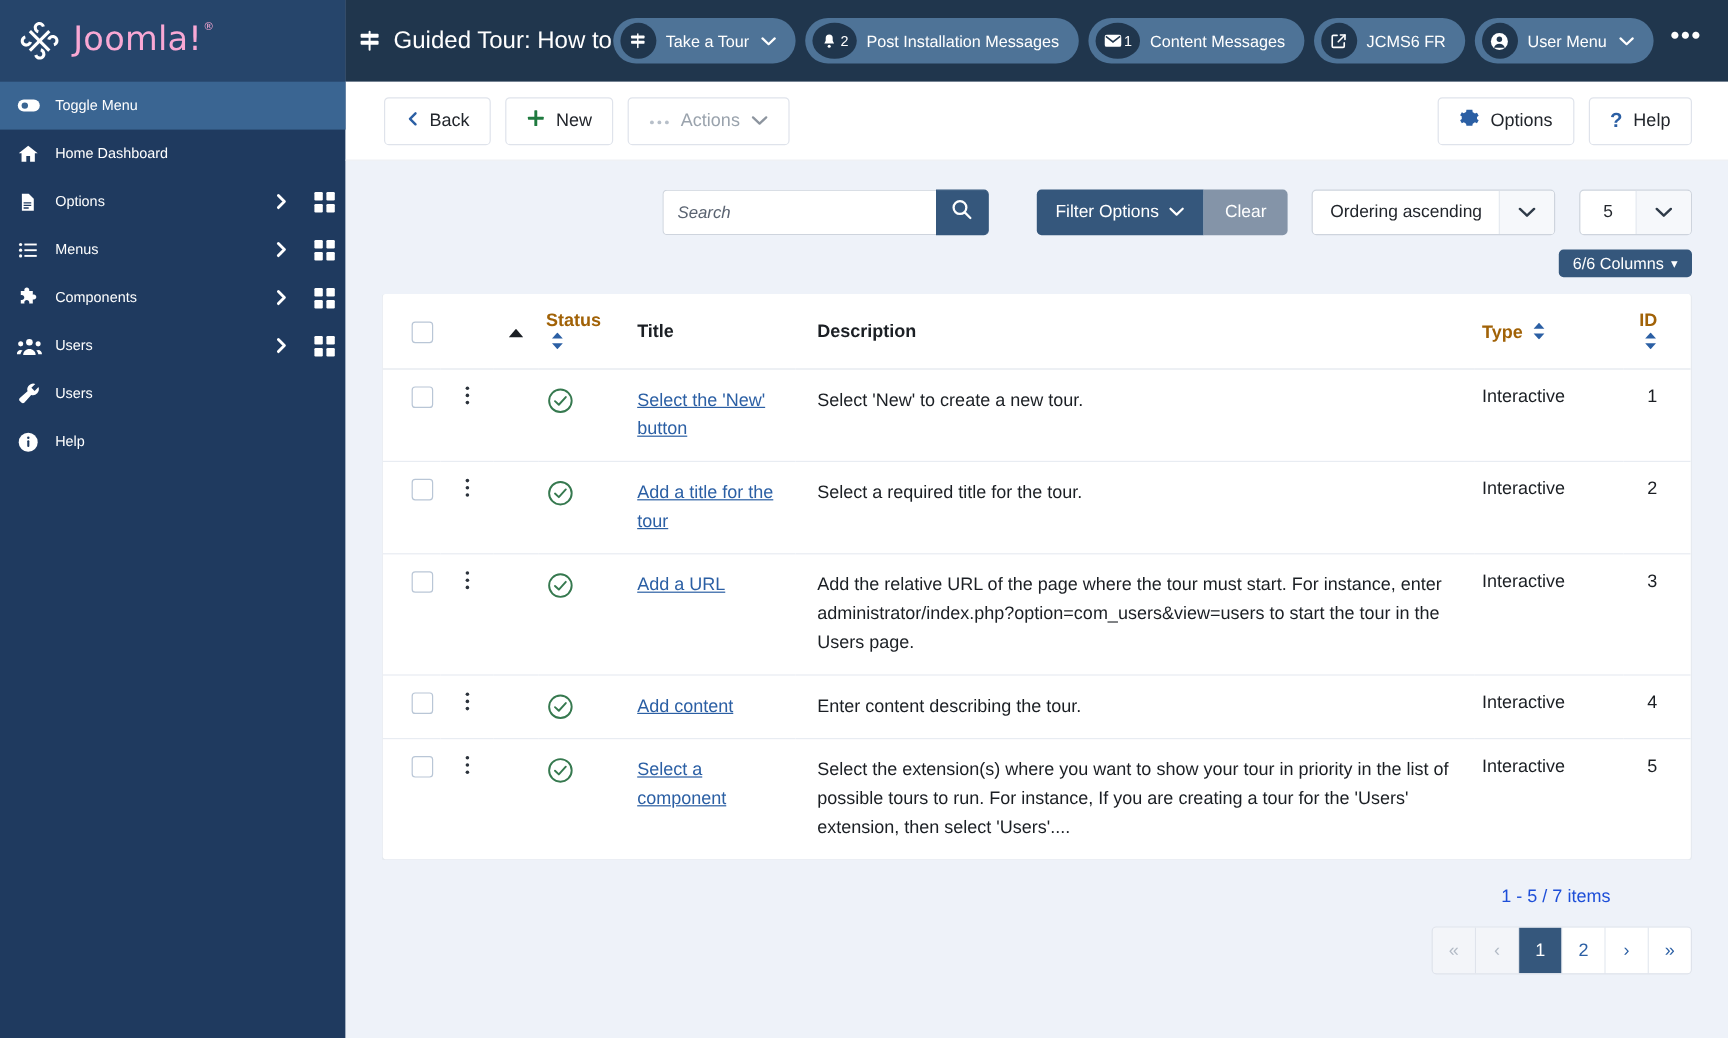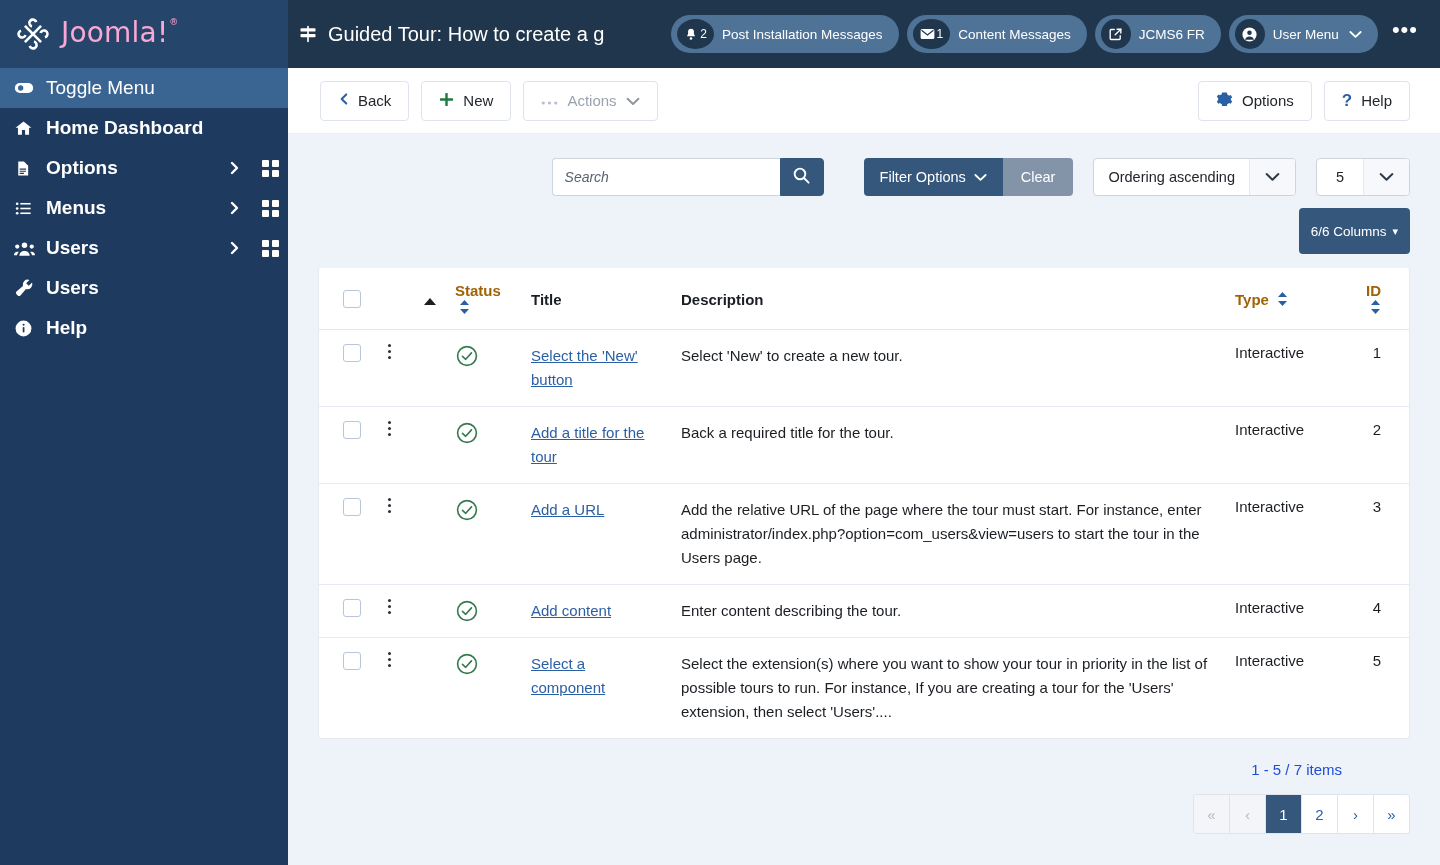--- a/index.html
+++ b/index.html
@@ -28,33 +28,33 @@
   .joomla-word {
     color: #f9a8d4; font-size: 28px; letter-spacing: .2px;
     font-family: "DejaVu Sans", sans-serif; font-weight: 400;
     position: relative; top: -2px;
   }
   .joomla-word sup { font-size: 9px; vertical-align: super; position: relative; top: -6px; left: 1px;}
 
   .nav-item {
     display: flex; align-items: center;
     height: 40px; padding: 0 0 0 14px;
-    color: #fff; font-size: 19px; cursor: pointer;
+    color: #fff; font-size: 12px; cursor: pointer;
     position: relative;
   }
   .nav-item.active { background: #3a6592; }
   .nav-item .ic { width: 26px; flex: 0 0 26px; display: flex; align-items: center; justify-content: flex-start; }
   .nav-item .lbl { flex: 1 1 auto; padding-left: 6px; white-space: nowrap; }
   .nav-item .caret { width: 34px; flex: 0 0 34px; display: flex; align-items: center; justify-content: center; }
   .nav-item .grid { width: 36px; flex: 0 0 36px; display: flex; align-items: center; justify-content: center; }
   .grid-glyph { display: grid; grid-template-columns: 7px 7px; grid-template-rows: 7px 7px; gap: 3px; }
   .grid-glyph i { background: #fff; display: block; border-radius: 1px; }
   .nav-list { padding-top: 0; }
   .nav-item + .nav-item { margin-top: 0; }
-  .nav-item:not(.active) { padding-top: 0; font-weight: bold; }
+  .nav-item:not(.active) { padding-top: 0; }
   .nav-list .nav-item { margin-bottom: 0; height: 40px; }
   .nav-list .nav-item:nth-child(n+2) { height: 40px; }
 
   
   .main { flex: 1 1 auto; display: flex; flex-direction: column; min-width: 0; }
 
   .topbar {
     height: 68px; background: #21374f; background:#20364d;
     display: flex; align-items: center; padding: 0 18px 0 10px;
     position: relative; overflow: hidden;
@@ -151,21 +151,21 @@
   }
   .select-wrap .sc {
     width: 46px; display: flex; align-items: center; justify-content: center;
     background: #f6f8fb; border-left: 1px solid #e6eaf0; color: #2f3b49; cursor: pointer;
   }
   .select-wrap.num .sv { justify-content: center; min-width: 46px; }
 
   .cols-row { display: flex; justify-content: flex-end; margin-top: 12px; }
   .cols-btn {
     background: #35577c; color: #fff; border: none; border-radius: 4px;
-    height: 46px; padding: 0 12px; font-size: 13.5px; cursor: pointer;
+    height: 23px; padding: 0 12px; font-size: 13.5px; cursor: pointer;
     display: flex; align-items: center; gap: 6px;
   }
 
   
   .table-card {
     background: #fff; border-radius: 3px; margin-top: 14px;
     border: 1px solid #e6eaf0; border-top: none; overflow: hidden;
   }
   table { width: 100%; border-collapse: collapse; table-layout: fixed; }
   thead th {
@@ -306,20 +306,41 @@
         <span class="grid">
           <span class="grid-glyph">
               <i></i>
               <i></i>
               <i></i>
               <i></i>
             </span>
         </span>
       </div>
 
+      <div class="nav-item">
+        <span class="ic">
+          <svg width="20" height="20" viewBox="0 0 24 24" fill="#fff">
+              <path d="M10 2c1.4 0 2.5 1.1 2.5 2.5 0 .4-.1.7-.2 1H16v3.7c.3-.1.6-.2 1-.2 1.4 0 2.5 1.1 2.5 2.5S18.4 14 17 14c-.4 0-.7-.1-1-.2V18h-3.7c.1-.3.2-.6.2-1 0-1.4-1.1-2.5-2.5-2.5S7.5 15.6 7.5 17c0 .4.1.7.2 1H4v-3.7c.3.1.6.2 1 .2 1.4 0 2.5-1.1 2.5-2.5S6.4 9.5 5 9.5c-.4 0-.7.1-1 .2V5.5h3.7c-.1-.3-.2-.6-.2-1C7.5 3.1 8.6 2 10 2z"></path>
+            </svg>
+        </span>
+        <span class="lbl">Components</span>
+        <span class="caret">
+          <svg width="12" height="16" viewBox="0 0 12 16" fill="none" stroke="#fff" stroke-width="2.4" stroke-linecap="round" stroke-linejoin="round">
+              <polyline points="3,3 8,8 3,13"></polyline>
+            </svg>
+        </span>
+        <span class="grid">
+          <span class="grid-glyph">
+              <i></i>
+              <i></i>
+              <i></i>
+              <i></i>
+            </span>
+        </span>
+      </div>
 
       <div class="nav-item">
         <span class="ic">
           <svg width="21" height="19" viewBox="0 0 26 20" fill="#fff">
               <circle cx="13" cy="6" r="3.4"></circle>
               <path d="M6.6 19c0-3.5 2.9-6 6.4-6s6.4 2.5 6.4 6z"></path>
               <circle cx="4" cy="7.6" r="2.6"></circle>
               <path d="M0 18.3c0-2.6 1.8-4.4 4-4.4.7 0 1.4.2 2 .5-1.2 1-2 2.4-2.2 3.9z"></path>
               <circle cx="22" cy="7.6" r="2.6"></circle>
               <path d="M26 18.3c0-2.6-1.8-4.4-4-4.4-.7 0-1.4.2-2 .5 1.2 1 2 2.4 2.2 3.9z"></path>
@@ -373,20 +394,35 @@
               <rect x="11" y="2" width="2" height="20" rx="1"></rect>
               <rect x="3" y="5" width="18" height="4" rx="1"></rect>
               <rect x="3" y="12" width="18" height="4" rx="1"></rect>
             </svg>
         </span>
         <span>Guided Tour: How to create a g</span>
       </div>
 
       <div class="topbar-right">
 
+        <div class="pill">
+          <span class="badge">
+            <svg width="15" height="16" viewBox="0 0 24 24" fill="#fff">
+                <rect x="11" y="2" width="2" height="20" rx="1"></rect>
+                <rect x="3" y="5" width="18" height="4" rx="1"></rect>
+                <rect x="3" y="12" width="18" height="4" rx="1"></rect>
+              </svg>
+          </span>
+          <span>Take a Tour</span>
+          <span class="chev">
+            <svg width="13" height="9" viewBox="0 0 14 9" fill="none" stroke="#fff" stroke-width="2" stroke-linecap="round" stroke-linejoin="round">
+                <polyline points="1.5,1.8 7,7 12.5,1.8"></polyline>
+              </svg>
+          </span>
+        </div>
 
         <div class="pill">
           <span class="badge wide">
             <svg width="14" height="15" viewBox="0 0 24 24" fill="#fff">
                 <path d="M12 2a5 5 0 0 0-5 5v4l-2 4h14l-2-4V7a5 5 0 0 0-5-5z"></path>
                 <circle cx="12" cy="19" r="2.2"></circle>
               </svg>
             <span>2</span>
           </span>
           <span>Post Installation Messages</span>
@@ -615,21 +651,21 @@
               <td></td>
               <td>
                 <span class="status-ok">
                   <svg width="24" height="24" viewBox="0 0 24 24" fill="none" stroke="#36794f" stroke-width="1.6">
                       <circle cx="12" cy="12" r="9.4"></circle>
                       <polyline points="7.5,12.3 10.7,15.3 16.5,8.9" stroke-linecap="round" stroke-linejoin="round"></polyline>
                     </svg>
                 </span>
               </td>
               <td class="c-title"><a href="#">Add a title for the tour</a></td>
-              <td class="c-desc">Back a required title for the tour.</td>
+              <td class="c-desc">Select a required title for the tour.</td>
               <td class="c-type">Interactive</td>
               <td class="c-id">2</td>
             </tr>
 
             <tr>
               <td class="c-chk">
                   <span class="chk"></span>
                 </td>
               <td><span class="vdots"><i></i><i></i><i></i></span></td>
               <td></td>

